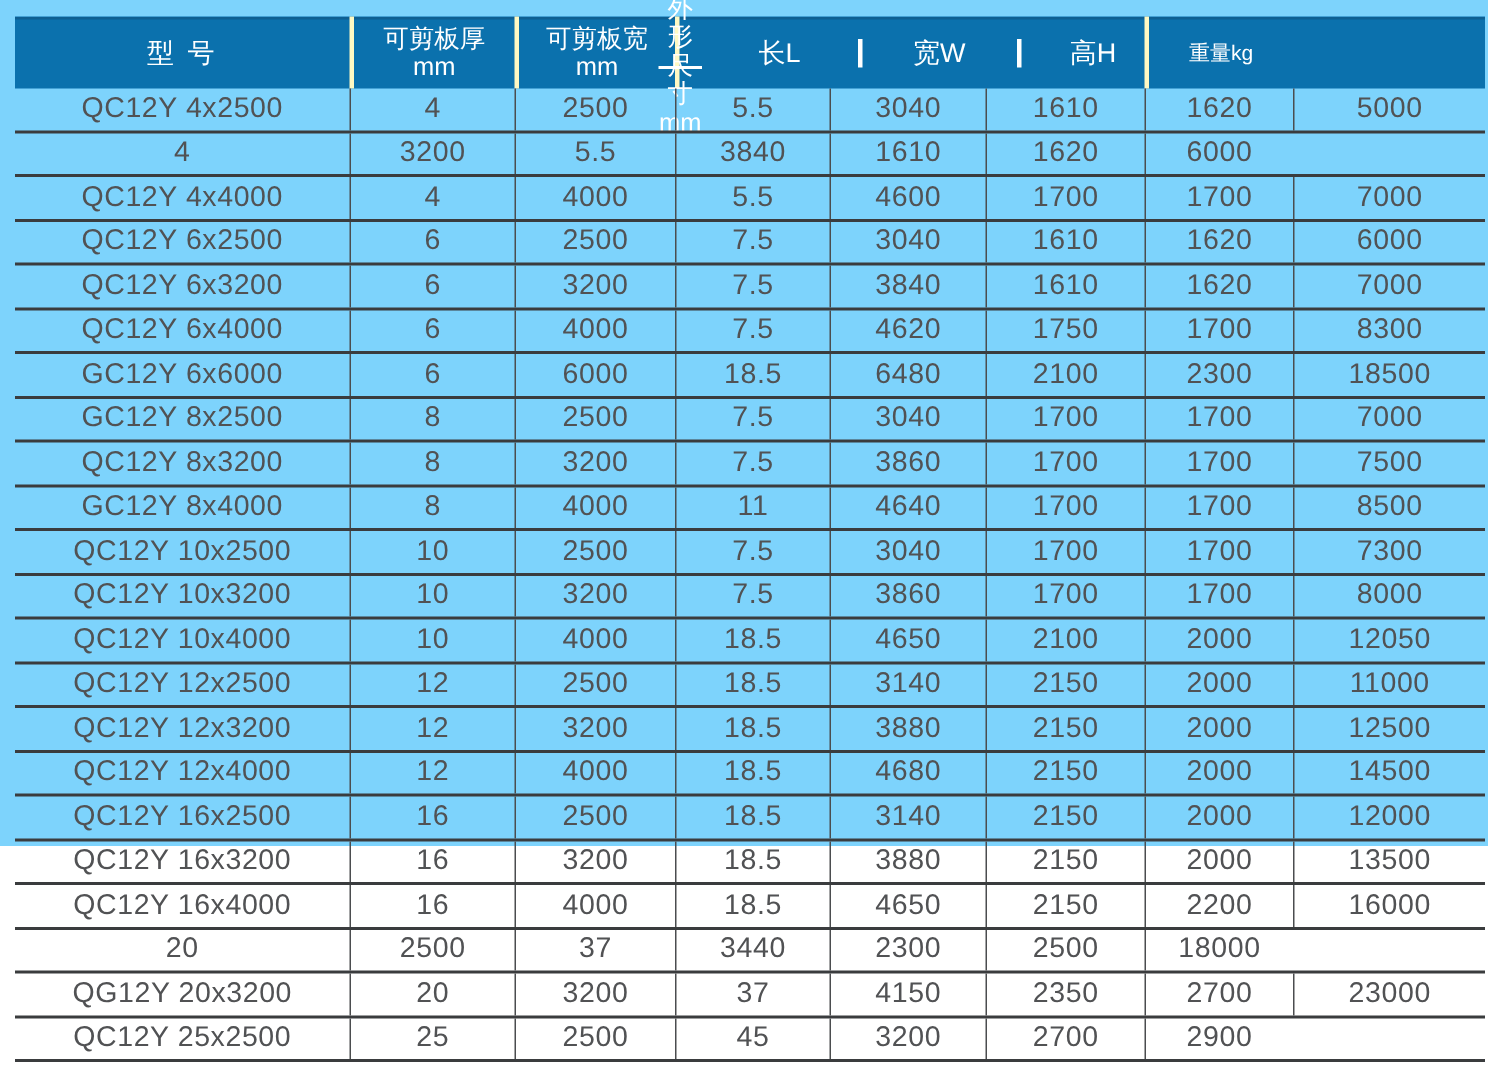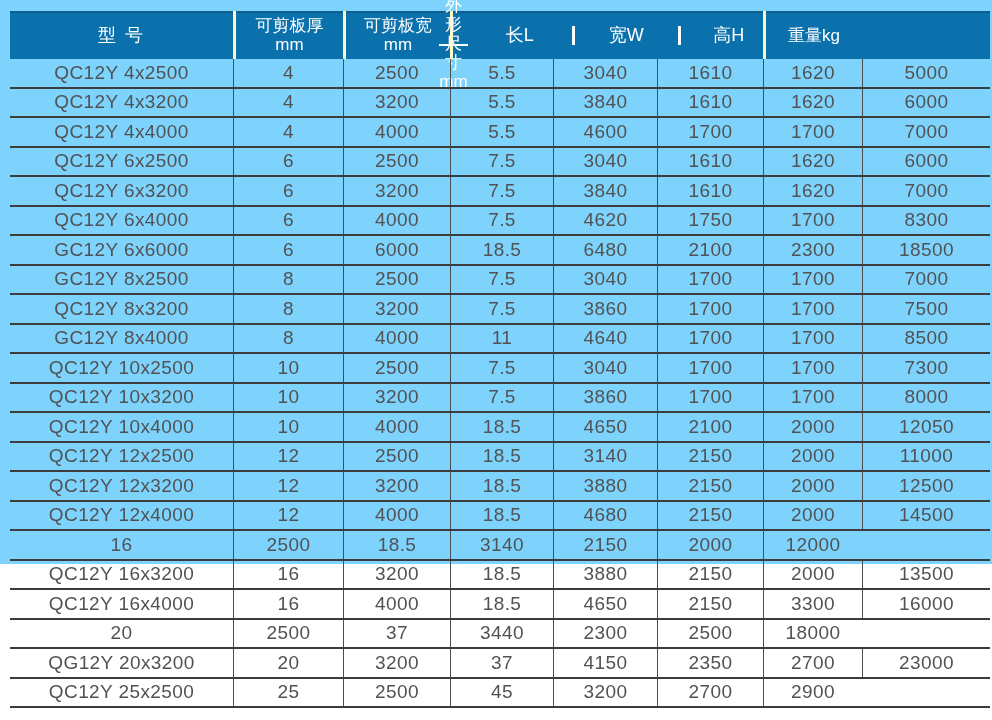--- a/index.html
+++ b/index.html
@@ -19,21 +19,21 @@
     color: #ffffff;
     box-shadow: inset 0 2px 0 #0d5f92;
   }
   .th {
     display: flex; flex-direction: column;
     align-items: center; justify-content: center;
     font-size: 17px; line-height: 19px; text-align: center;
   }
   .th + .th { border-left: 3px solid #fef9c3; }
   .th-model { font-size: 18px; letter-spacing: 2px; }
-  .th-weight { font-size: 17px; }
+  .th-weight { font-size: 14px; }
 
   .th-dims { display: flex; flex-direction: row; padding: 13px; }
   .th-dims-top {
     height: 21px; display: flex; align-items: center; justify-content: center;
     font-size: 17px; border-bottom: 2px solid #ffffff;
   }
   .th-dims-sub { flex: 1; display: grid; grid-template-columns: 104px 106px 99px; }
   .th-dims-sub .subcell {
     display: flex; align-items: center; justify-content: center; font-size: 18px;
   }
@@ -90,21 +90,20 @@
         <div class="td">QC12Y 4x2500</div>
         <div class="td">4</div>
         <div class="td">2500</div>
         <div class="td">5.5</div>
         <div class="td">3040</div>
         <div class="td">1610</div>
         <div class="td">1620</div>
         <div class="td">5000</div>
       </div>
         <div class="tr">
-        <div class="td">QC12Y 4x3200</div>
         <div class="td">4</div>
         <div class="td">3200</div>
         <div class="td">5.5</div>
         <div class="td">3840</div>
         <div class="td">1610</div>
         <div class="td">1620</div>
         <div class="td">6000</div>
       </div>
         <div class="tr">
         <div class="td">QC12Y 4x4000</div>
@@ -240,20 +239,21 @@
         <div class="td">QC12Y 12x4000</div>
         <div class="td">12</div>
         <div class="td">4000</div>
         <div class="td">18.5</div>
         <div class="td">4680</div>
         <div class="td">2150</div>
         <div class="td">2000</div>
         <div class="td">14500</div>
       </div>
         <div class="tr">
+        <div class="td">QC12Y 16x2500</div>
         <div class="td">16</div>
         <div class="td">2500</div>
         <div class="td">18.5</div>
         <div class="td">3140</div>
         <div class="td">2150</div>
         <div class="td">2000</div>
         <div class="td">12000</div>
       </div>
         <div class="tr">
         <div class="td">QC12Y 16x3200</div>
@@ -265,21 +265,21 @@
         <div class="td">2000</div>
         <div class="td">13500</div>
       </div>
         <div class="tr">
         <div class="td">QC12Y 16x4000</div>
         <div class="td">16</div>
         <div class="td">4000</div>
         <div class="td">18.5</div>
         <div class="td">4650</div>
         <div class="td">2150</div>
-        <div class="td">3300</div>
+        <div class="td">2200</div>
         <div class="td">16000</div>
       </div>
         <div class="tr">
         <div class="td">20</div>
         <div class="td">2500</div>
         <div class="td">37</div>
         <div class="td">3440</div>
         <div class="td">2300</div>
         <div class="td">2500</div>
         <div class="td">18000</div>

